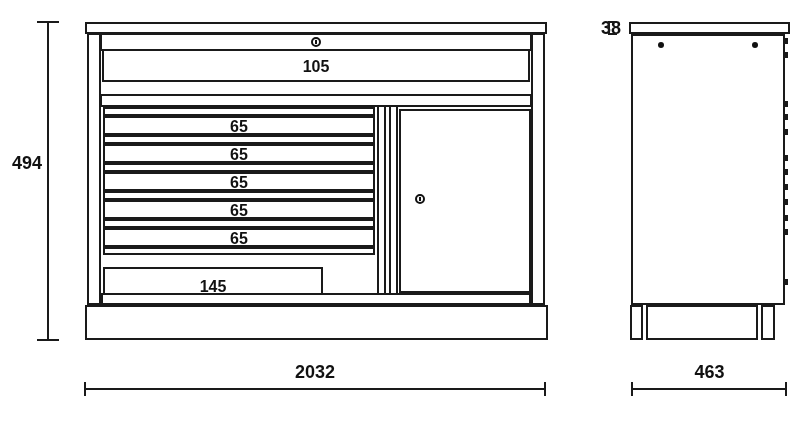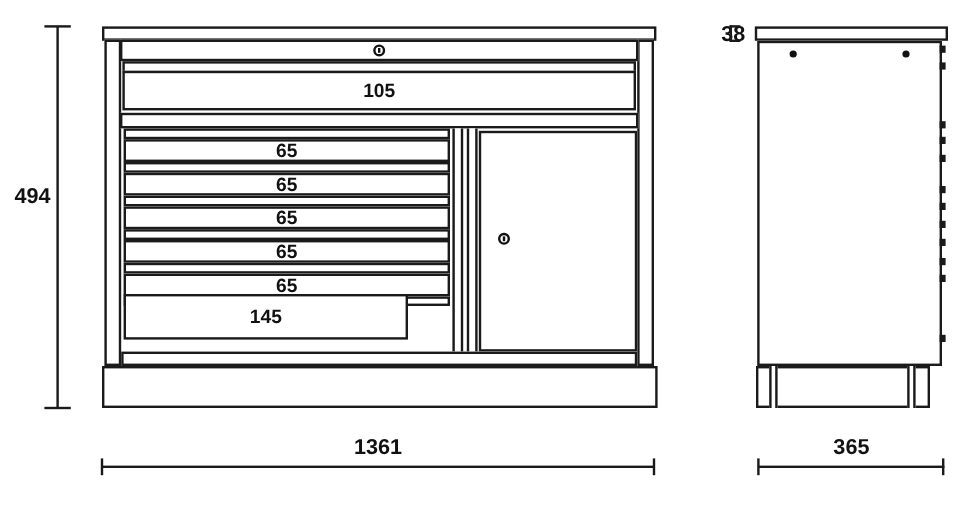--- a/index.html
+++ b/index.html
@@ -28,21 +28,21 @@
 
     <div class="box" style="left:85px;top:22px;width:462px;height:12px;"></div>
 
     <div class="box" style="left:87px;top:33px;width:14px;height:272px;"></div>
     <div class="box" style="left:531px;top:33px;width:14px;height:272px;"></div>
 
     <div class="box" style="left:100px;top:33px;width:432px;height:18px;"></div>
     <span class="lock" style="left:311px;top:37px;"></span>
 
     <div class="box" style="left:102px;top:51px;width:428px;height:10px;"></div>
-    <div class="box" style="left:102px;top:59px;width:428px;height:33px;">
+    <div class="box" style="left:102px;top:49px;width:428px;height:33px;">
       <span class="face-label" style="top:7px;">105</span>
     </div>
 
     <div class="box" style="left:100px;top:94px;width:432px;height:13px;"></div>
 
     <div class="box" style="left:103px;top:107px;width:272px;height:9px;"></div>
     <div class="box" style="left:103px;top:116px;width:272px;height:19px;">
       <span class="face-label" style="top:0px;">65</span>
     </div>
 
@@ -60,21 +60,21 @@
     <div class="box" style="left:103px;top:200px;width:272px;height:19px;">
       <span class="face-label" style="top:0px;">65</span>
     </div>
 
     <div class="box" style="left:103px;top:219px;width:272px;height:9px;"></div>
     <div class="box" style="left:103px;top:228px;width:272px;height:19px;">
       <span class="face-label" style="top:0px;">65</span>
     </div>
 
     <div class="box" style="left:103px;top:247px;width:272px;height:8px;"></div>
-    <div class="box" style="left:103px;top:245px;width:237px;height:38px;">
+    <div class="box" style="left:103px;top:267px;width:220px;height:38px;">
       <span class="face-label" style="top:9px;">145</span>
     </div>
 
     <div class="vlines" style="left:377px;top:107px;width:9px;height:186px;"></div>
     <div class="vlines" style="left:389px;top:107px;width:9px;height:186px;"></div>
 
     <div class="box" style="left:399px;top:109px;width:132px;height:184px;"></div>
     <span class="lock" style="left:415px;top:194px;"></span>
 
     <div class="box" style="left:101px;top:293px;width:430px;height:12px;"></div>
@@ -110,28 +110,28 @@
     <div class="line" style="left:47px;top:22px;width:2px;height:318px;"></div>
     <div class="line" style="left:37px;top:21px;width:22px;height:2px;"></div>
     <div class="line" style="left:37px;top:339px;width:22px;height:2px;"></div>
     <div class="dim-label" style="left:12px;top:154px;">494</div>
   </div>
 
   <div>
     <div class="line" style="left:85px;top:388px;width:460px;height:2px;"></div>
     <div class="line" style="left:84px;top:382px;width:2px;height:14px;"></div>
     <div class="line" style="left:544px;top:382px;width:2px;height:14px;"></div>
-    <div class="dim-label center-label" style="left:85px;top:363px;width:460px;">1361</div>
+    <div class="dim-label center-label" style="left:85px;top:363px;width:460px;">2032</div>
   </div>
 
   <div>
     <div class="line" style="left:632px;top:388px;width:155px;height:2px;"></div>
     <div class="line" style="left:631px;top:382px;width:2px;height:14px;"></div>
     <div class="line" style="left:785px;top:382px;width:2px;height:14px;"></div>
-    <div class="dim-label center-label" style="left:632px;top:363px;width:155px;">365</div>
+    <div class="dim-label center-label" style="left:632px;top:363px;width:155px;">463</div>
   </div>
 
   <div>
     <div class="dim-label" style="left:581px;top:19px;margin-left:20px;">38</div>
     <div class="bracket" style="left:608px;top:21px;"></div>
   </div>
 
 </div>
 
 </body></html>

